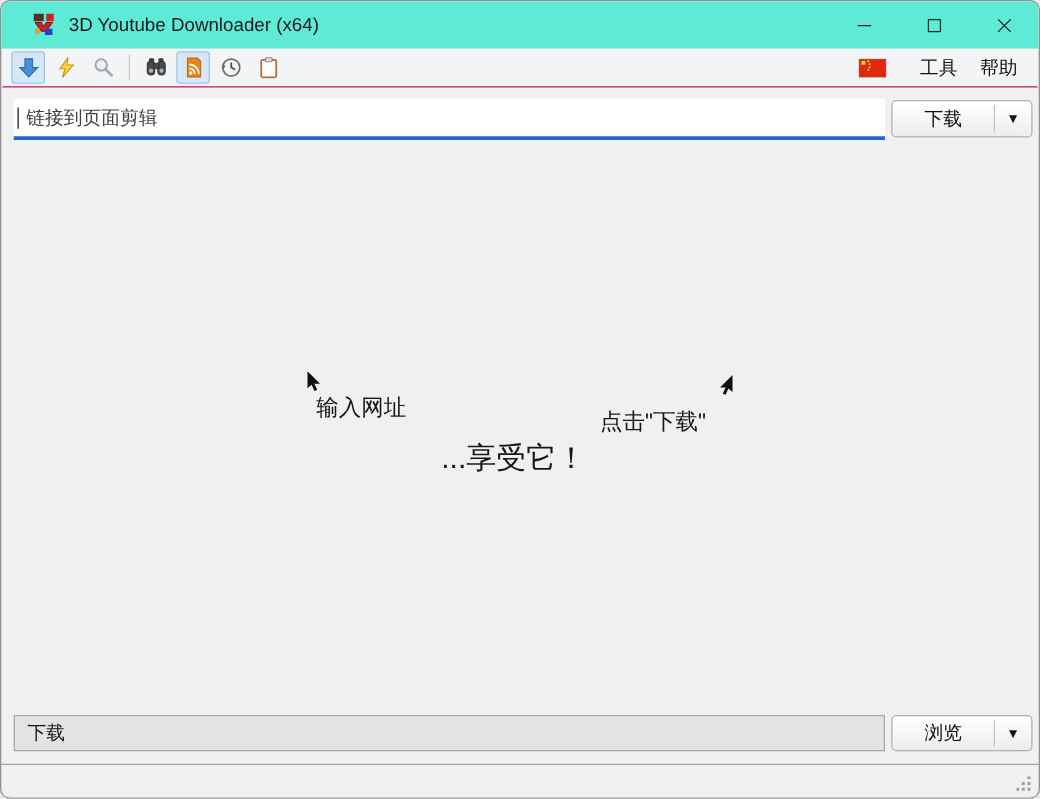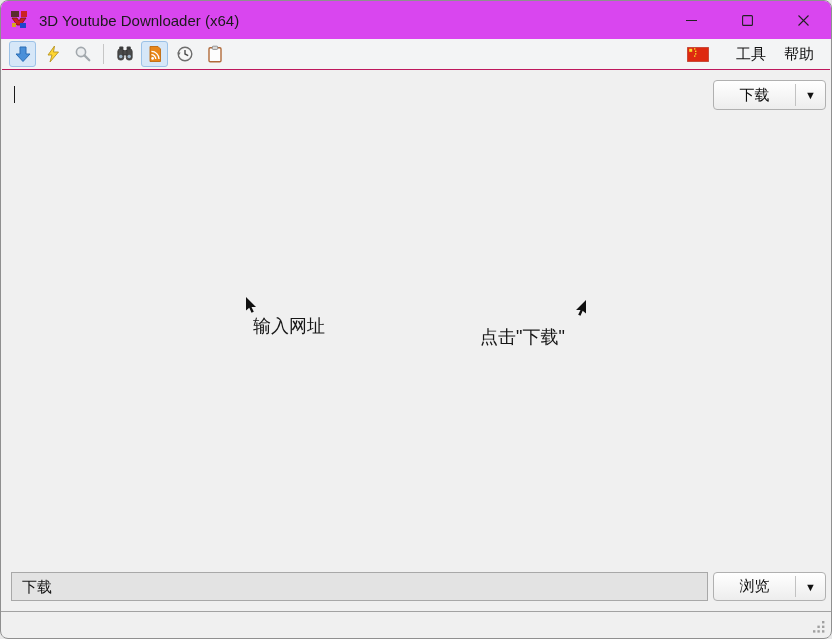--- a/index.html
+++ b/index.html
@@ -12,23 +12,23 @@
     position:absolute;inset:0;
     background:#f0f0f0;
     border:1px solid #8f8f8f;
     border-radius:8px;
     overflow:hidden;
     box-sizing:border-box;
   }
   
   .titlebar{
     position:absolute;left:0;top:0;right:0;height:38px;
-    background:#d946ef;
+    background:#5eead4;
     display:flex;align-items:center;
-    padding-left:8px;box-sizing:border-box;
+    padding-left:24px;box-sizing:border-box;
   }
   .app-icon{width:20px;height:20px;margin-right:10px;flex:0 0 auto;}
   .title-text{font-size:15px;color:#1b1b1b;white-space:nowrap;}
   .win-controls{margin-left:auto;display:flex;height:100%;}
   .win-btn{width:56px;height:100%;display:flex;align-items:center;justify-content:center;}
   
   .toolbar{
     position:absolute;left:1px;top:38px;right:1px;height:31px;
     background:#f3f4f5;
     border-bottom:1px solid #be185d;
@@ -184,20 +184,21 @@
         <rect x="7" y="1.2" width="1.4" height="1.4" fill="#f7de29"></rect>
         <rect x="8" y="3.6" width="1.4" height="1.4" fill="#f7de29"></rect>
         <rect x="8" y="6.2" width="1.4" height="1.4" fill="#f7de29"></rect>
         <rect x="7" y="8.4" width="1.4" height="1.4" fill="#f7de29"></rect>
       </svg>
       <span class="menu-item">工具</span>
       <span class="menu-item">帮助</span>
     </div>
   </div>
 
+  <input class="url-input" type="text" value="链接到页面剪辑" style="">
   <div class="caret"></div>
 
   <div class="split-btn top">
     <div class="split-label">下载</div>
     <div class="split-div"></div>
     <div class="split-arrow">
       <span>▼</span>
     </div>
   </div>
 
@@ -206,20 +207,21 @@
   <svg class="cursor cursor-left" viewBox="0 0 13 18">
     <polygon points="1,0 1,13.5 4.3,10.7 6.5,15.8 8.8,14.8 6.5,9.9 11,9.9" fill="#101010"></polygon>
   </svg>
   <div class="hint hint-enter">输入网址</div>
 
   <svg class="cursor cursor-right" viewBox="0 0 13 18">
     <polygon points="1,0 1,13.5 4.3,10.7 6.5,15.8 8.8,14.8 6.5,9.9 11,9.9" fill="#101010" transform="translate(13,0) scale(-1,1)"></polygon>
   </svg>
   <div class="hint hint-click">点击"下载"</div>
 
+  <div class="hint hint-enjoy">...享受它！</div>
 
   <div class="path-field">下载</div>
 
   <div class="split-btn bottom">
     <div class="split-label">浏览</div>
     <div class="split-div"></div>
     <div class="split-arrow">
       <span>▼</span>
     </div>
   </div>

